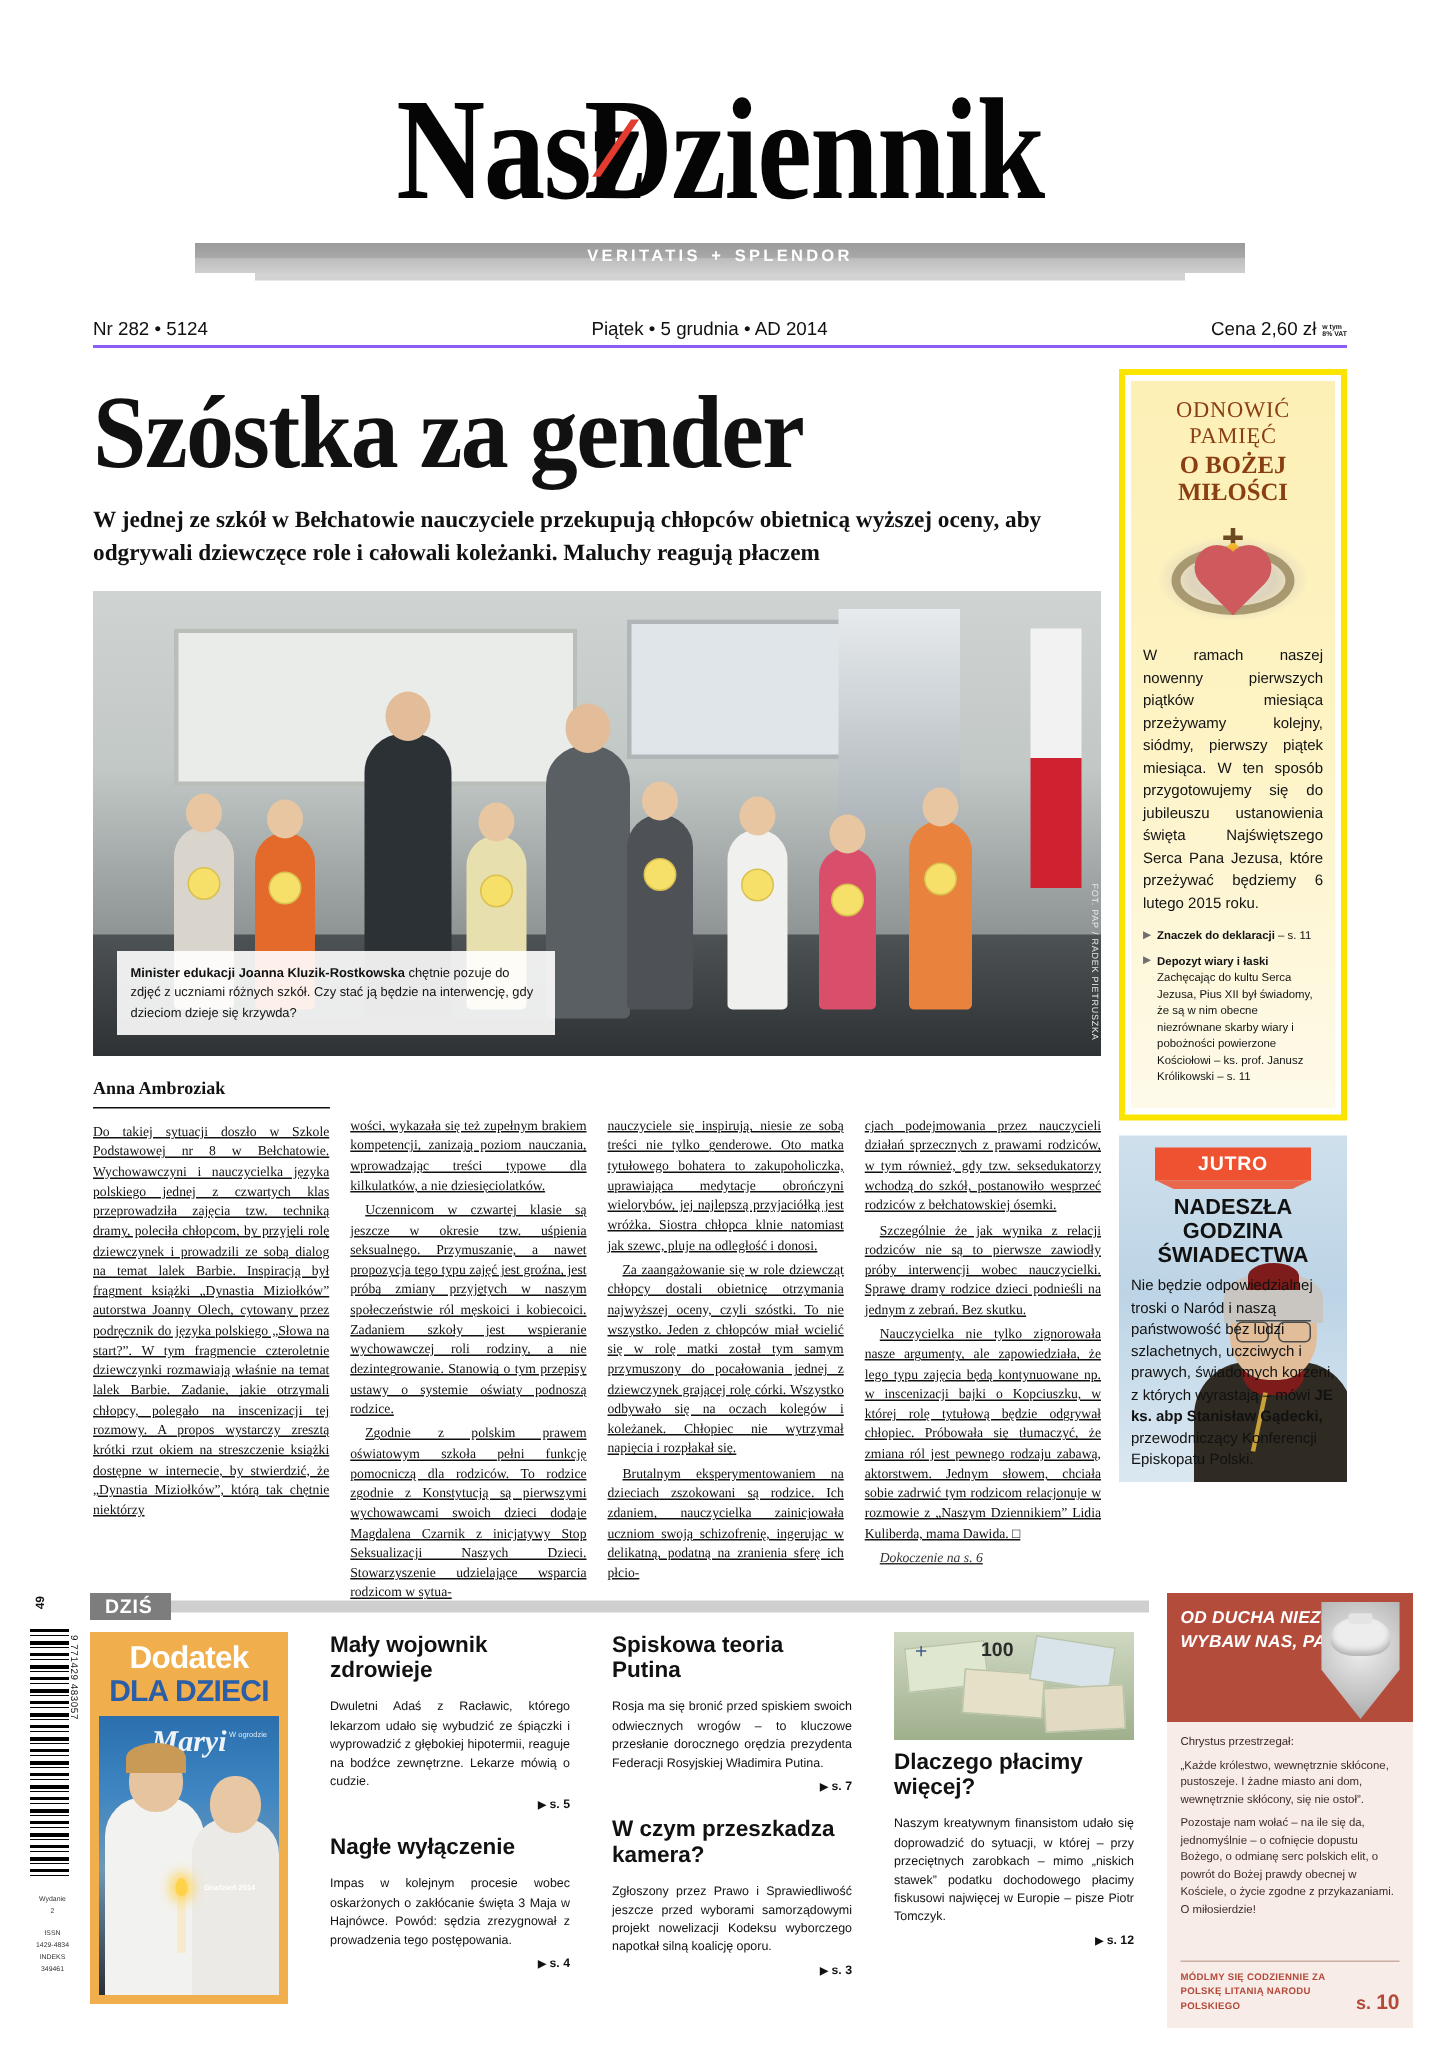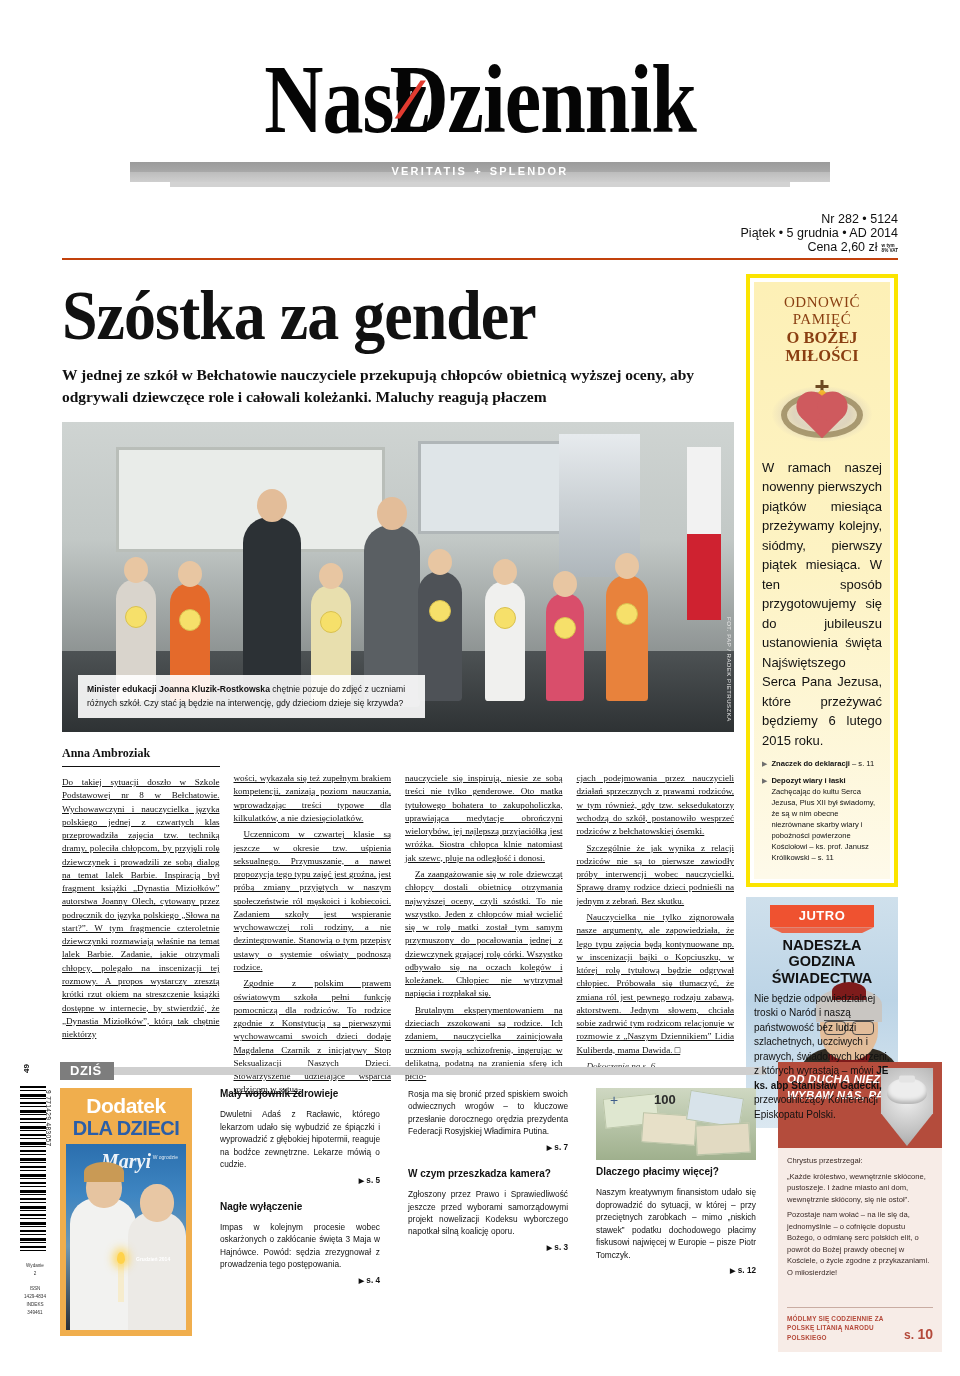--- a/index.html
+++ b/index.html
@@ -59,23 +59,22 @@
     font-size: 11px; font-weight:700; letter-spacing: 2.2px;
     color:#ffffff;
   }
   .veritas-text .plus { color:#fff; padding:0 7px; font-weight:700;}
 
   .issue-bar {
     margin: 22px 62px 4px;
     display:flex; justify-content:space-between; align-items:flex-end;
     font-size: 12.5px;
     padding-bottom: 4px;
-    border-bottom: 2px solid #c2410c;
+    border-bottom: 2px solid #8b5cf6;
     color:#111;
-    flex-direction:column;
   }
   .issue-bar .date { font-size:12.5px;text-align:right; }
   .issue-price { display:flex; align-items:flex-end; gap:4px;}
   .issue-price .vat { font-size:4.6px; line-height:1.05; text-align:left; font-weight:700;}
 
   
   .body-wrap { position:relative; margin: 14px 62px 0; display:flex; gap:12px; }
   .left-col { width: 672px; }
   .right-col { width: 164px; }
 
@@ -114,21 +113,21 @@
   }
   .kid .head { position:absolute; top:-22px; left:50%; transform:translateX(-50%);
     width:24px; height:26px; border-radius:50%; background:#e8c6a2;}
   .kid .badge { position:absolute; top:22%; left:50%; transform:translateX(-50%);
     width:22px; height:22px; border-radius:50%; background:#f6e06a; border:1px solid #d9c14f;}
   .adult { position:absolute; bottom:8%; border-radius:26px 26px 4px 4px; }
   .adult .head { position:absolute; top:-28px; left:50%; transform:translateX(-50%);
     width:30px; height:33px; border-radius:50%; background:#e3bd99;}
 
   .caption {
-    position:absolute; left:16px; bottom:14px; width: 347px;
+    position:absolute; left:16px; bottom:14px; width: 292px;
     background: rgba(255,255,255,0.9);
     padding: 8px 9px; font-size:8.6px; line-height:1.55; color:#111;
   }
   .caption b { font-weight:700; }
   .photo-credit {
     position:absolute; right:2px; bottom:10px;
     font-size:6px; color:#e9e9e9; letter-spacing:0.5px;
     writing-mode: vertical-rl;
   }
 
@@ -188,21 +187,21 @@
   .heart-art .heart:after { top:0; right:-15px; }
   .heart-art .flame {
     position:absolute; left:50%; top:16px; transform:translateX(-50%);
     width:12px; height:20px; border-radius:50% 50% 50% 50%/60% 60% 40% 40%;
     background: linear-gradient(to bottom,#f4c02f,#e2622a);
   }
   .heart-art .cross { position:absolute; left:50%; top:6px; transform:translateX(-50%);
     width:3px; height:17px; background:#6e4a22; }
   .heart-art .cross:after { content:""; position:absolute; left:-5px; top:5px; width:13px; height:3px; background:#6e4a22;}
 
-  .yb-text { font-size:13px; line-height:1.5; text-align:justify; color:#111; margin-top:6px; font-family:"Liberation Sans",sans-serif;}
+  .yb-text { font-size:10px; line-height:1.5; text-align:justify; color:#111; margin-top:6px; font-family:"Liberation Sans",sans-serif;}
   .yb-list { margin-top:8px; }
   .yb-item { display:flex; gap:4px; font-size:7.6px; line-height:1.45; margin-bottom:6px; }
   .yb-item .tri { color:#6f6f6f; font-size:7px; line-height:1.6; }
   .yb-item b { font-weight:700; }
 
   
   .jutro {
     margin-top: 10px;
     background: linear-gradient(to bottom, #cfe0ec 0%, #bcd4e6 45%, #dbe8f1 100%);
     padding: 0 0 6px; position:relative; overflow:hidden;
@@ -285,21 +284,21 @@
   .promo-card .pc-girl { position:absolute; left:62px; bottom:0; width:58px; height:118px;
     background:#eceae6; border-radius:24px 24px 0 0; }
   .promo-card .pc-girl:before { content:""; position:absolute; left:12px; top:-28px; width:34px; height:38px;
     border-radius:48%; background:#e8c7a4;}
   .promo-card .pc-candle { position:absolute; left:52px; bottom:28px; width:6px; height:40px; background:#f6eccd;}
   .promo-card .pc-flame { position:absolute; left:51px; bottom:66px; width:8px; height:12px;
     border-radius:50% 50% 50% 50%/60% 60% 40% 40%; background:#ffd24a; box-shadow:0 0 8px 4px rgba(255,210,74,.8);}
   .promo-card .pc-date { position:absolute; left:70px; top:112px; font-size:5px; color:#fff; font-weight:700;}
 
   .tcol { width: 160px; }
-  .tcol h3 { font-size:10px; font-weight:700; line-height:1.14; margin:0 0 9px; }
+  .tcol h3 { font-size:15px; font-weight:700; line-height:1.14; margin:0 0 9px; }
   .tcol p { font-size:8.3px; line-height:1.5; text-align:justify; margin:0; }
   .see { text-align:right; font-size:8.2px; font-weight:700; margin-top:5px; }
   .see .tri { font-size:7px; }
   .teaser { margin-bottom: 16px; }
 
   .photo-teaser { width:160px; height:72px; margin-bottom:6px; overflow:hidden; position:relative;
     background: linear-gradient(to bottom,#cfd8c2,#9fb08d); }
   .photo-teaser .note { position:absolute; width:54px; height:30px; background:#dfe7d0; border:1px solid #b9c4a7; }
   .photo-teaser .n1 { left:8px; top:8px; transform:rotate(-6deg);}
   .photo-teaser .n2 { left:46px; top:26px; transform:rotate(4deg); background:#e7e0c8;}
@@ -542,20 +541,21 @@
           </div>
           <div class="teaser">
             <h3>Nagłe wyłączenie</h3>
             <p>Impas w kolejnym procesie wobec oskarżonych o zakłócanie święta 3 Maja w Hajnówce. Powód: sędzia zrezygnował z prowadzenia tego postępowania.</p>
             <div class="see"><span class="tri">▶</span> <span>s. 4</span></div>
           </div>
         </div>
 
         <div class="tcol">
           <div class="teaser">
+            <h3>Spiskowa teoria Putina</h3>
             <p>Rosja ma się bronić przed spiskiem swoich odwiecznych wrogów – to kluczowe przesłanie dorocznego orędzia prezydenta Federacji Rosyjskiej Władimira Putina.</p>
             <div class="see"><span class="tri">▶</span> <span>s. 7</span></div>
           </div>
           <div class="teaser">
             <h3>W czym przeszkadza kamera?</h3>
             <p>Zgłoszony przez Prawo i Sprawiedliwość jeszcze przed wyborami samorządowymi projekt nowelizacji Kodeksu wyborczego napotkał silną koalicję oporu.</p>
             <div class="see"><span class="tri">▶</span> <span>s. 3</span></div>
           </div>
         </div>
 

